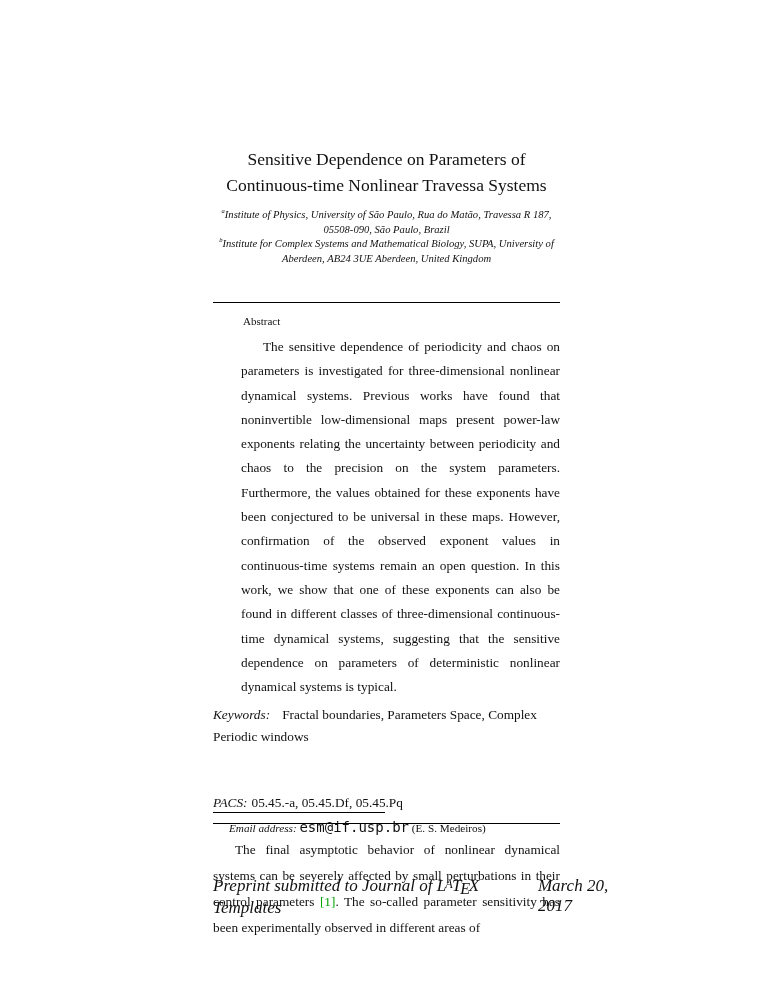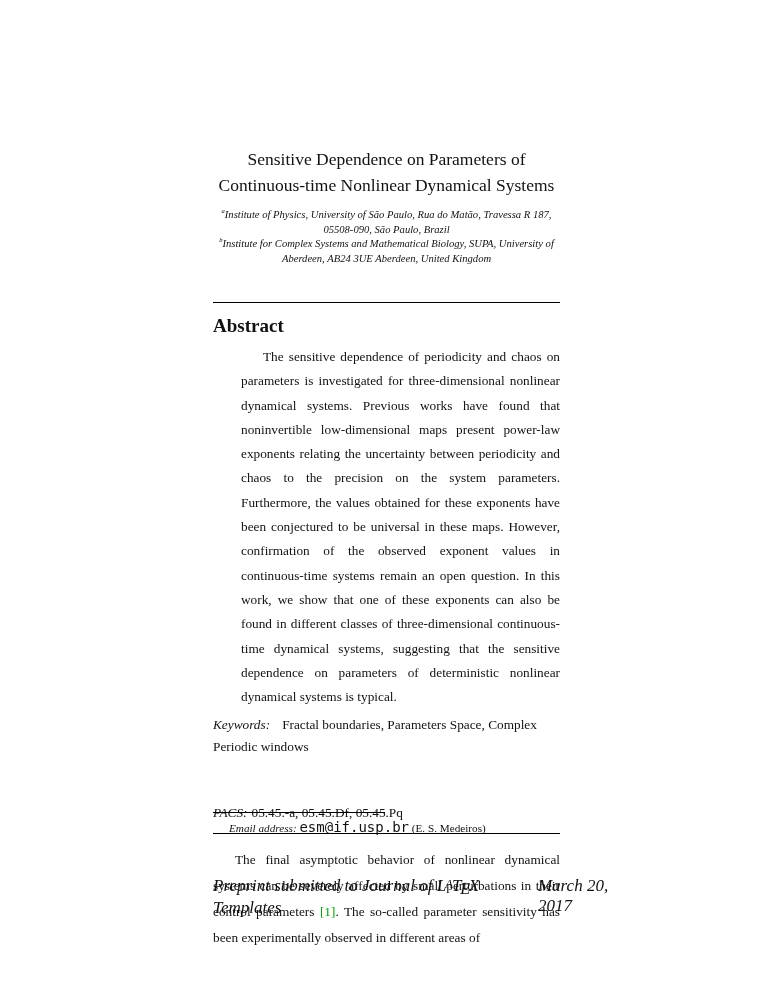--- a/index.html
+++ b/index.html
@@ -39,23 +39,24 @@
     margin-top: 10px;
   }
   .rule {
     border: none;
     border-top: 1.4px solid #000;
     margin: 0;
   }
   .rule-top { margin-top: 36px; }
   .rule-bottom { margin-top: 9px; }
   .abstract-heading {
-    font-weight: bold;
-    font-size: 19px;
+    font-weight: normal;
+    font-size: 11px;
     margin-top: 12px;
+    margin-left: 30px;
   }
   .abstract-body {
     text-align: justify;
     font-size: 13.3px;
     line-height: 24.3px;
     text-indent: 22px;
     margin-top: 8px;
     margin-left: 28px;
   }
   .meta-line {
@@ -126,21 +127,21 @@
   }
 </style>
 </head>
 <body>
 
 <div class="page">
   <div class="content">
 
     <div class="paper-title">
       <div>Sensitive Dependence on Parameters of</div>
-      <div>Continuous-time Nonlinear Dynamical Systems</div>
+      <div>Continuous-time Nonlinear Travessa Systems</div>
     </div>
 
 
     <div class="affiliations">
       <div class="affiliation"><sup>a</sup><span>Institute of Physics, University of São Paulo, Rua do Matão, Travessa R 187, 05508-090, São Paulo, Brazil</span></div>
       <div class="affiliation"><sup>b</sup><span>Institute for Complex Systems and Mathematical Biology, SUPA, University of Aberdeen, AB24 3UE Aberdeen, United Kingdom</span></div>
     </div>
 
     <hr class="rule rule-top">
 

